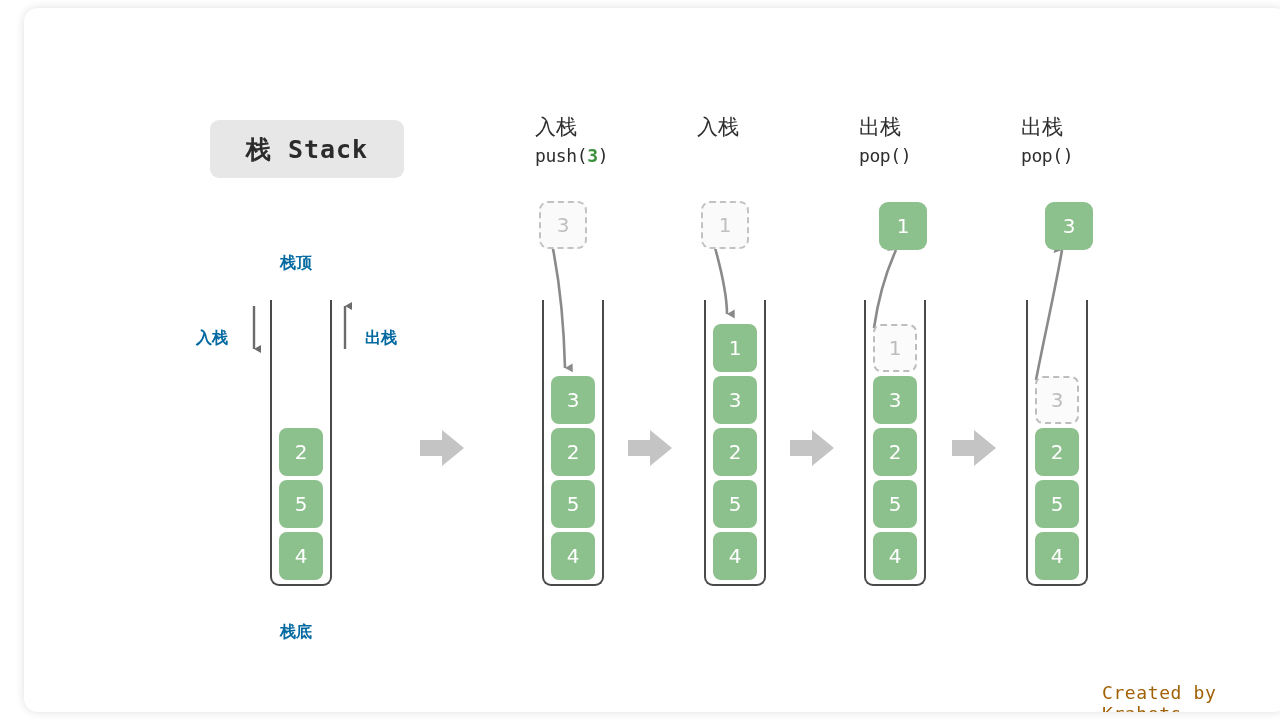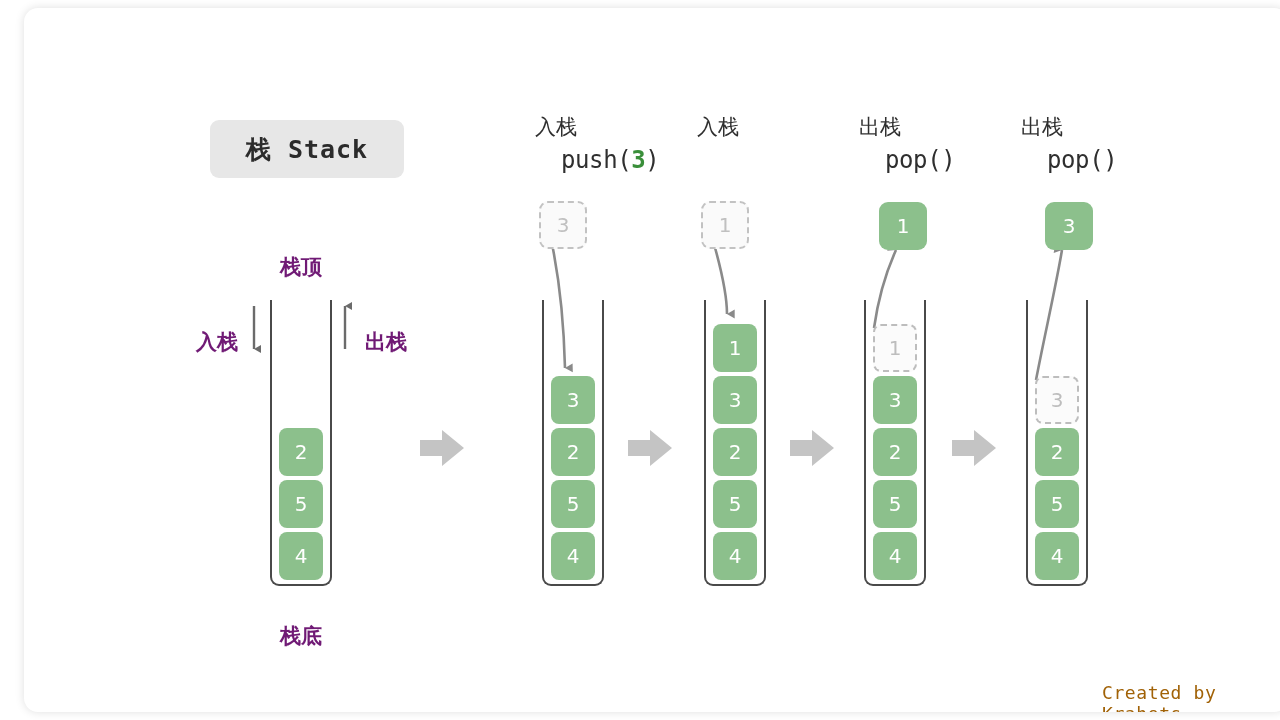--- a/index.html
+++ b/index.html
@@ -35,22 +35,22 @@
     font-size: 25px;
     font-weight: bold;
     color: #2b2b2b;
     letter-spacing: 1px;
   }
 
   
   .cjk-label {
     font-family: "DejaVu Sans", sans-serif;
     font-weight: bold;
-    font-size: 21px;
-    color: #701a75;
+    font-size: 16px;
+    color: #0369a1;
     white-space: nowrap;
   }
   #label-top   { left: 256px; top: 245px; }
   #label-bottom{ left: 256px; top: 614px; }
   #label-push  { left: 172px; top: 320px; }
   #label-pop   { left: 341px; top: 320px; }
   .stack-container {
     position: absolute;
     width: 62px;
     height: 286px;
@@ -114,24 +114,23 @@
     text-align: left;
     line-height: 1.42;
   }
   .col-head .cn {
     font-family: "DejaVu Sans", sans-serif;
     font-size: 21px;
     color: #2f2f2f;
   }
   .col-head .code {
     font-family: "DejaVu Sans Mono", monospace;
-    font-size: 24px;
+    font-size: 18px;
     color: #2f2f2f;
     letter-spacing: -0.4px;
-    margin-left: 26px;
   }
   .col-head .code .num {
     color: #3a8f3a;
     font-weight: bold;
   }
 
   
   #footer {
     left: 1078px; top: 674px;
     font-family: "DejaVu Sans Mono", monospace;

